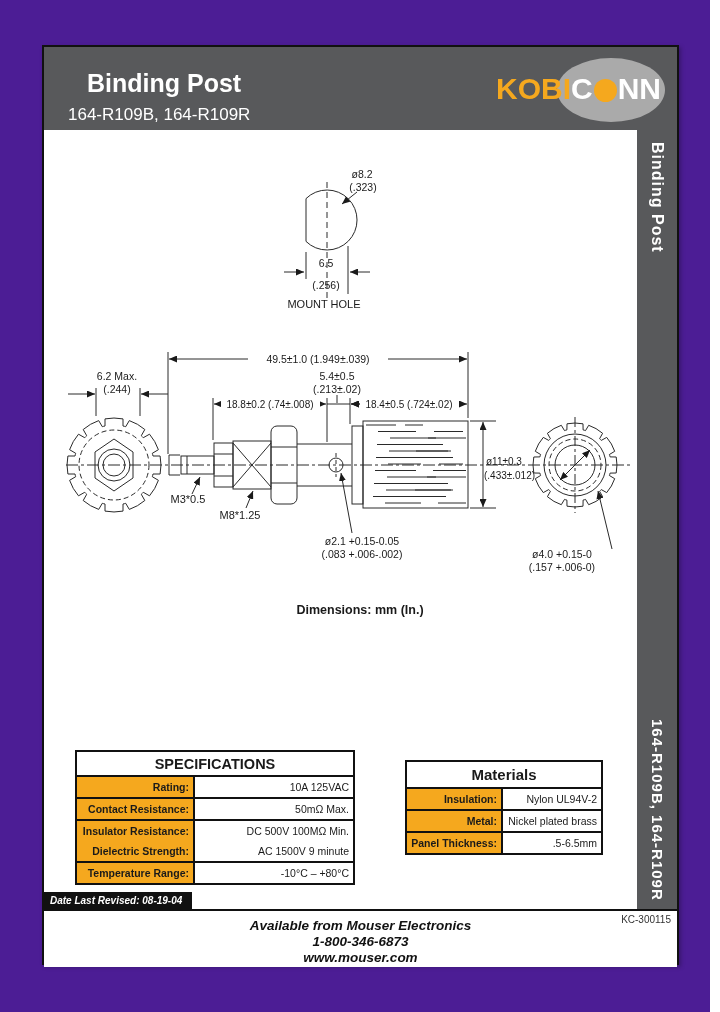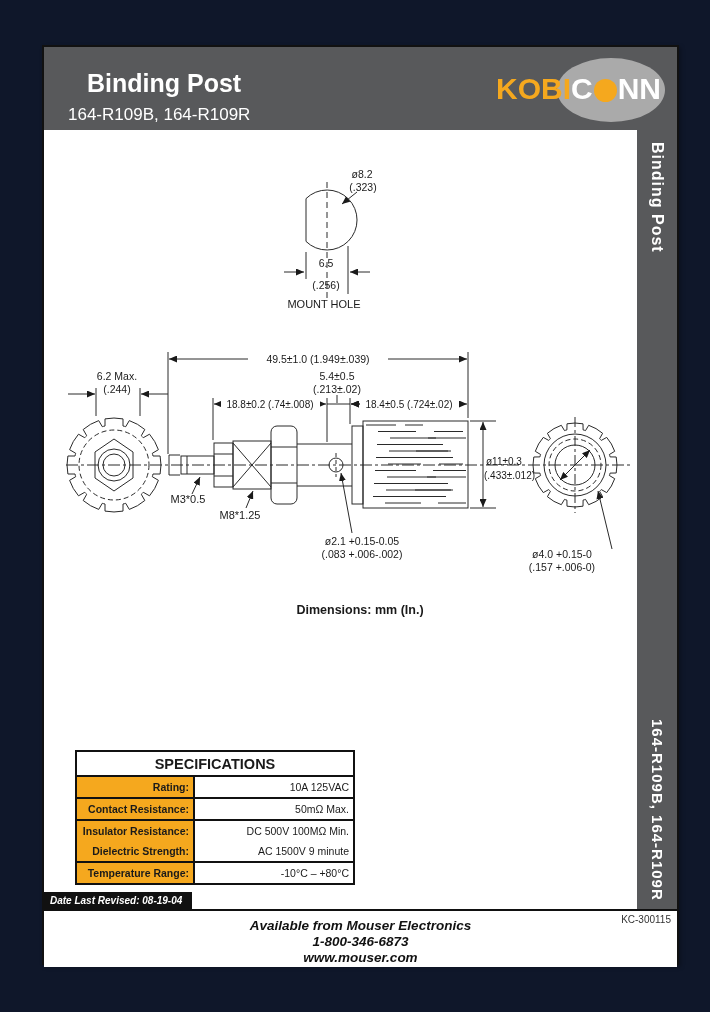--- a/index.html
+++ b/index.html
@@ -1,16 +1,16 @@
 <!DOCTYPE html>
 <html><head>
 <meta charset="utf-8">
 <style>
   html,body{margin:0;padding:0;}
-  .page{position:relative;width:710px;height:1012px;background:#0f172a;font-family:"Liberation Sans",sans-serif;overflow:hidden;}
+  .page{position:relative;width:710px;height:1012px;background:#4c1d95;font-family:"Liberation Sans",sans-serif;overflow:hidden;}
   .doc{position:absolute;left:42px;top:45px;width:637px;height:920px;background:#fff;border:2px solid #111;box-sizing:border-box;box-shadow:2px 2px 4px rgba(0,0,0,.25);}
   
   .hdr{position:absolute;left:0;top:0;width:100%;height:83px;background:#58595B;}
   .hdr .title{position:absolute;left:43px;top:22px;color:#fff;font-size:25px;font-weight:bold;}
   .hdr .subtitle{position:absolute;left:24px;top:58px;color:#fff;font-size:17px;}
   .logo{position:absolute;right:6px;top:6px;width:210px;height:72px;}
   .logo .ellipse{position:absolute;right:6px;top:5px;width:108px;height:64px;background:#AAAAAA;border-radius:50%;}
   .logo .lt{position:absolute;right:10px;top:19px;display:flex;align-items:center;font-size:30px;font-weight:bold;letter-spacing:0;text-align:right;}
   .lt .kobi{color:#F5A81E;}
   .lt .cw{color:#fff;position:relative;}
@@ -232,20 +232,39 @@
         <td class="lab nt">Dielectric Strength:</td>
         <td class="nt">AC 1500V 9 minute</td>
           </tr>
       <tr>
         <td class="lab">Temperature Range:</td>
         <td>-10°C – +80°C</td>
           </tr>
     </tbody>
       </table>
 
+    <table class="mat">
+      <tbody>
+          <tr>
+            <th colspan="2">Materials</th>
+          </tr>
+      <tr>
+        <td class="lab">Insulation:</td>
+        <td>Nylon UL94V-2</td>
+          </tr>
+      <tr>
+        <td class="lab">Metal:</td>
+        <td>Nickel plated brass</td>
+          </tr>
+      <tr>
+        <td class="lab">Panel Thickness:</td>
+        <td>.5-6.5mm</td>
+          </tr>
+    </tbody>
+      </table>
 
     <div class="datebar">Date Last Revised:  08-19-04</div>
 
     <div class="ftr">
       <div class="kc">KC-300115</div>
       <div class="fl f1">Available from Mouser Electronics</div>
       <div class="fl f2">1-800-346-6873</div>
       <div class="fl f3">www.mouser.com</div>
     </div>
 

